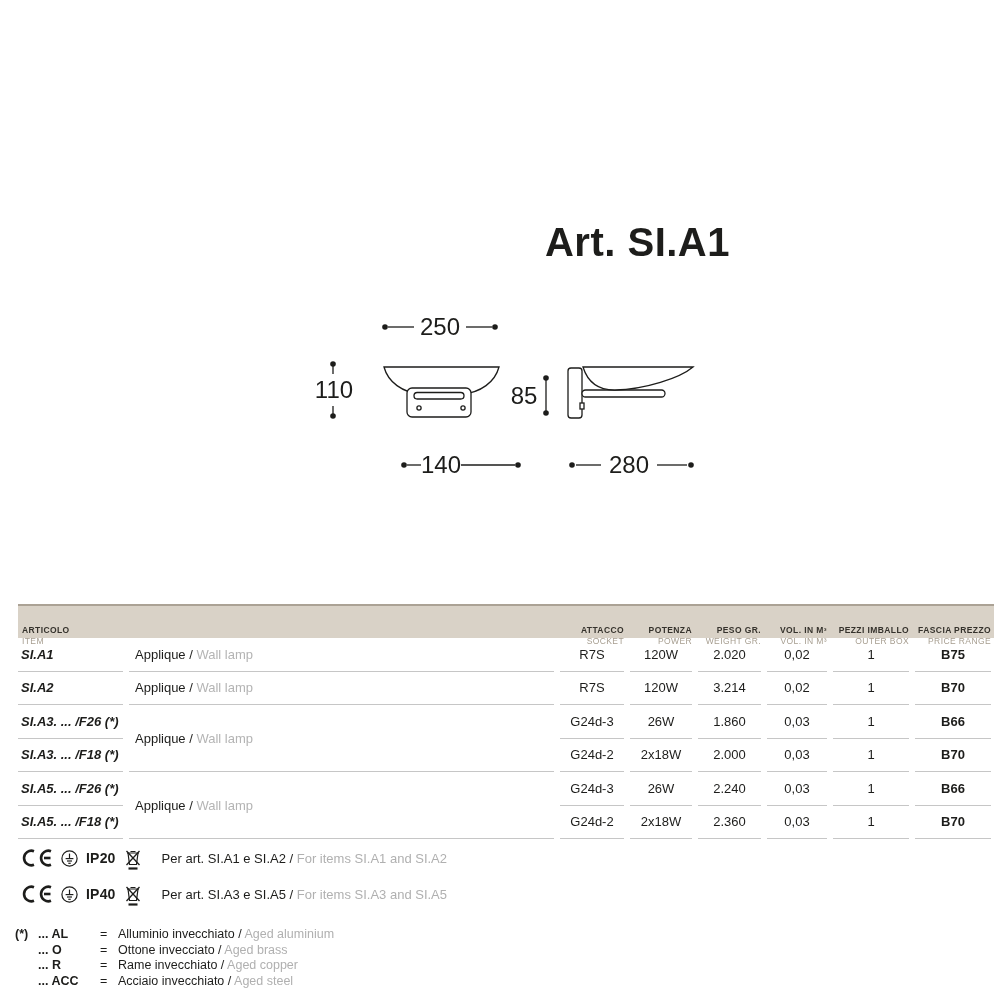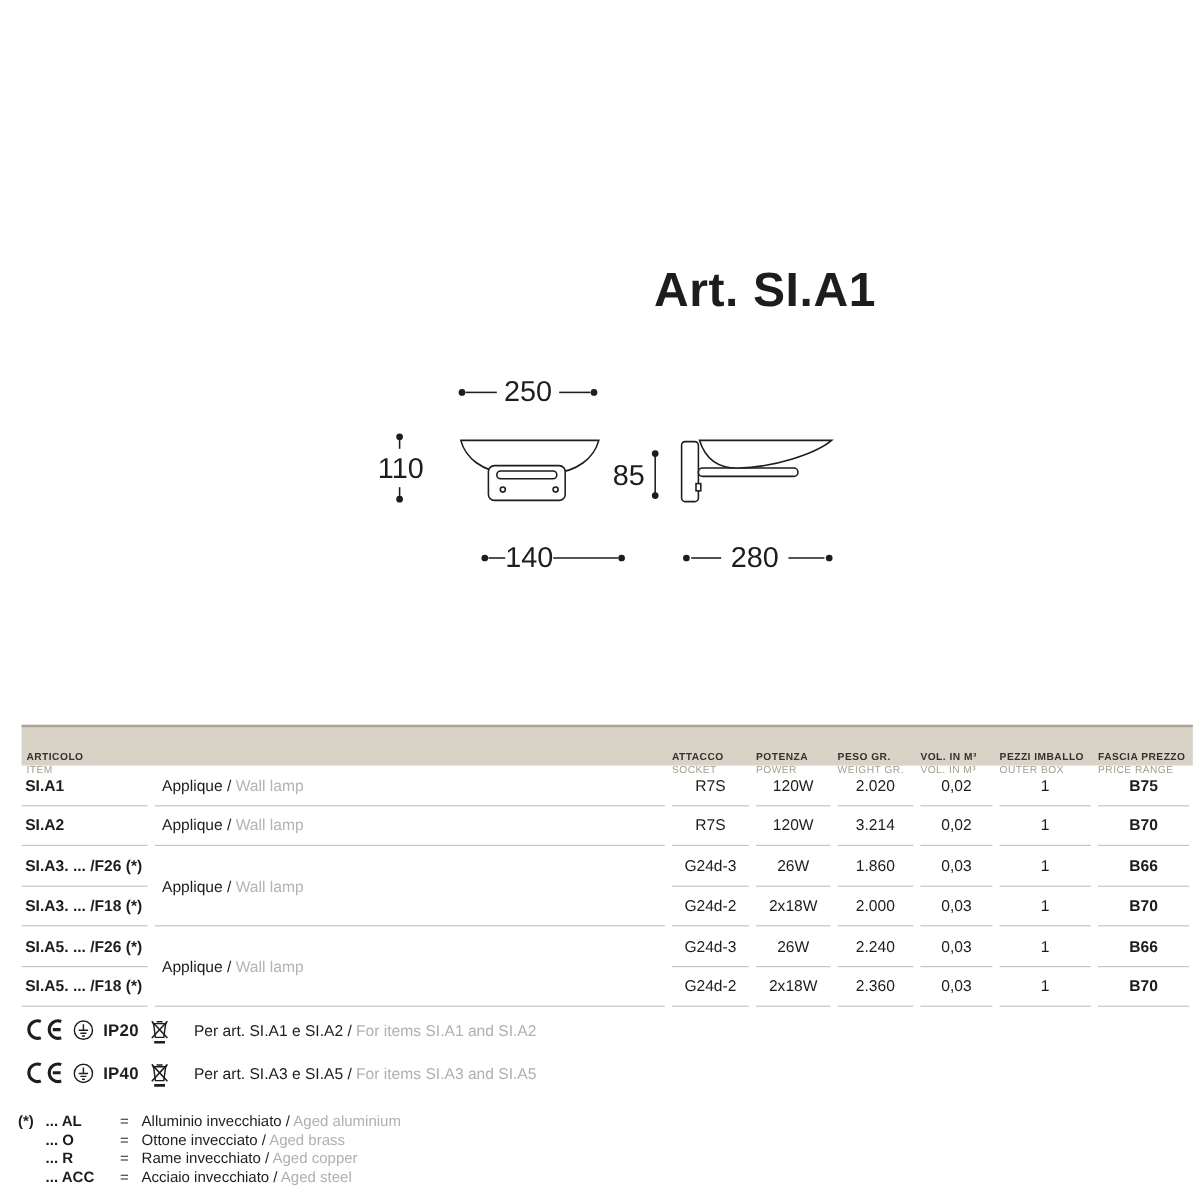--- a/index.html
+++ b/index.html
@@ -21,28 +21,28 @@
   
   .thead { position: absolute; left: 18px; top: 604px; width: 976px; height: 34px;
            background: #d9d2c7; border-top: 2px solid #aba295;
            display: grid; grid-template-columns: 105px 425px 64px 62px 63px 60px 76px 76px;
            column-gap: 6px; padding-top: 19px; }
   .hcell { font-size: 8.5px; letter-spacing: 0.4px; line-height: 1.3; }
   .hcell .it { font-weight: bold; color: #35322c; }
   .hcell .en { color: #a69d8f; }
   .hcell.left1 { padding-left: 4px; }
   .hcell.left2 { padding-left: 6px; }
-  .hcell.ctr { text-align: left; }
+  .hcell.ctr { text-align: right; }
 
   
   .tbody { position: absolute; left: 18px; top: 638px; width: 976px;
            display: grid; grid-template-columns: 105px 425px 64px 62px 63px 60px 76px 76px;
            grid-template-rows: repeat(6, 33.5px); column-gap: 6px; font-size: 13px; }
   .cell { display: flex; align-items: center; border-bottom: 1px solid #c6c6c6; }
-  .cell.art { font-weight: bold; padding-left: 3px; }
+  .cell.art { font-weight: bold; padding-left: 3px; font-style: italic; }
   .cell.desc { padding-left: 6px; }
   .cell.desc .en { color: #b4b4b4; white-space: pre; }
   .cell.desc .it { white-space: pre; }
   .cell.num { justify-content: center; }
   .cell.price { justify-content: center; font-weight: bold; }
   .span2 { grid-row: span 2; }
 
   
   .certs { position: absolute; left: 18px; top: 845px; }
   .cert-row { display: flex; align-items: center; height: 26px; margin-bottom: 10px; }

